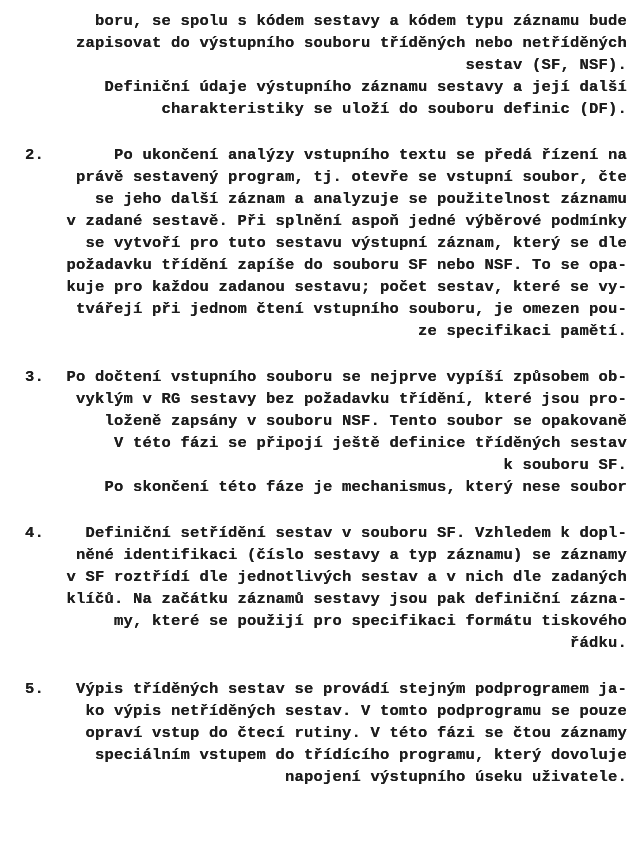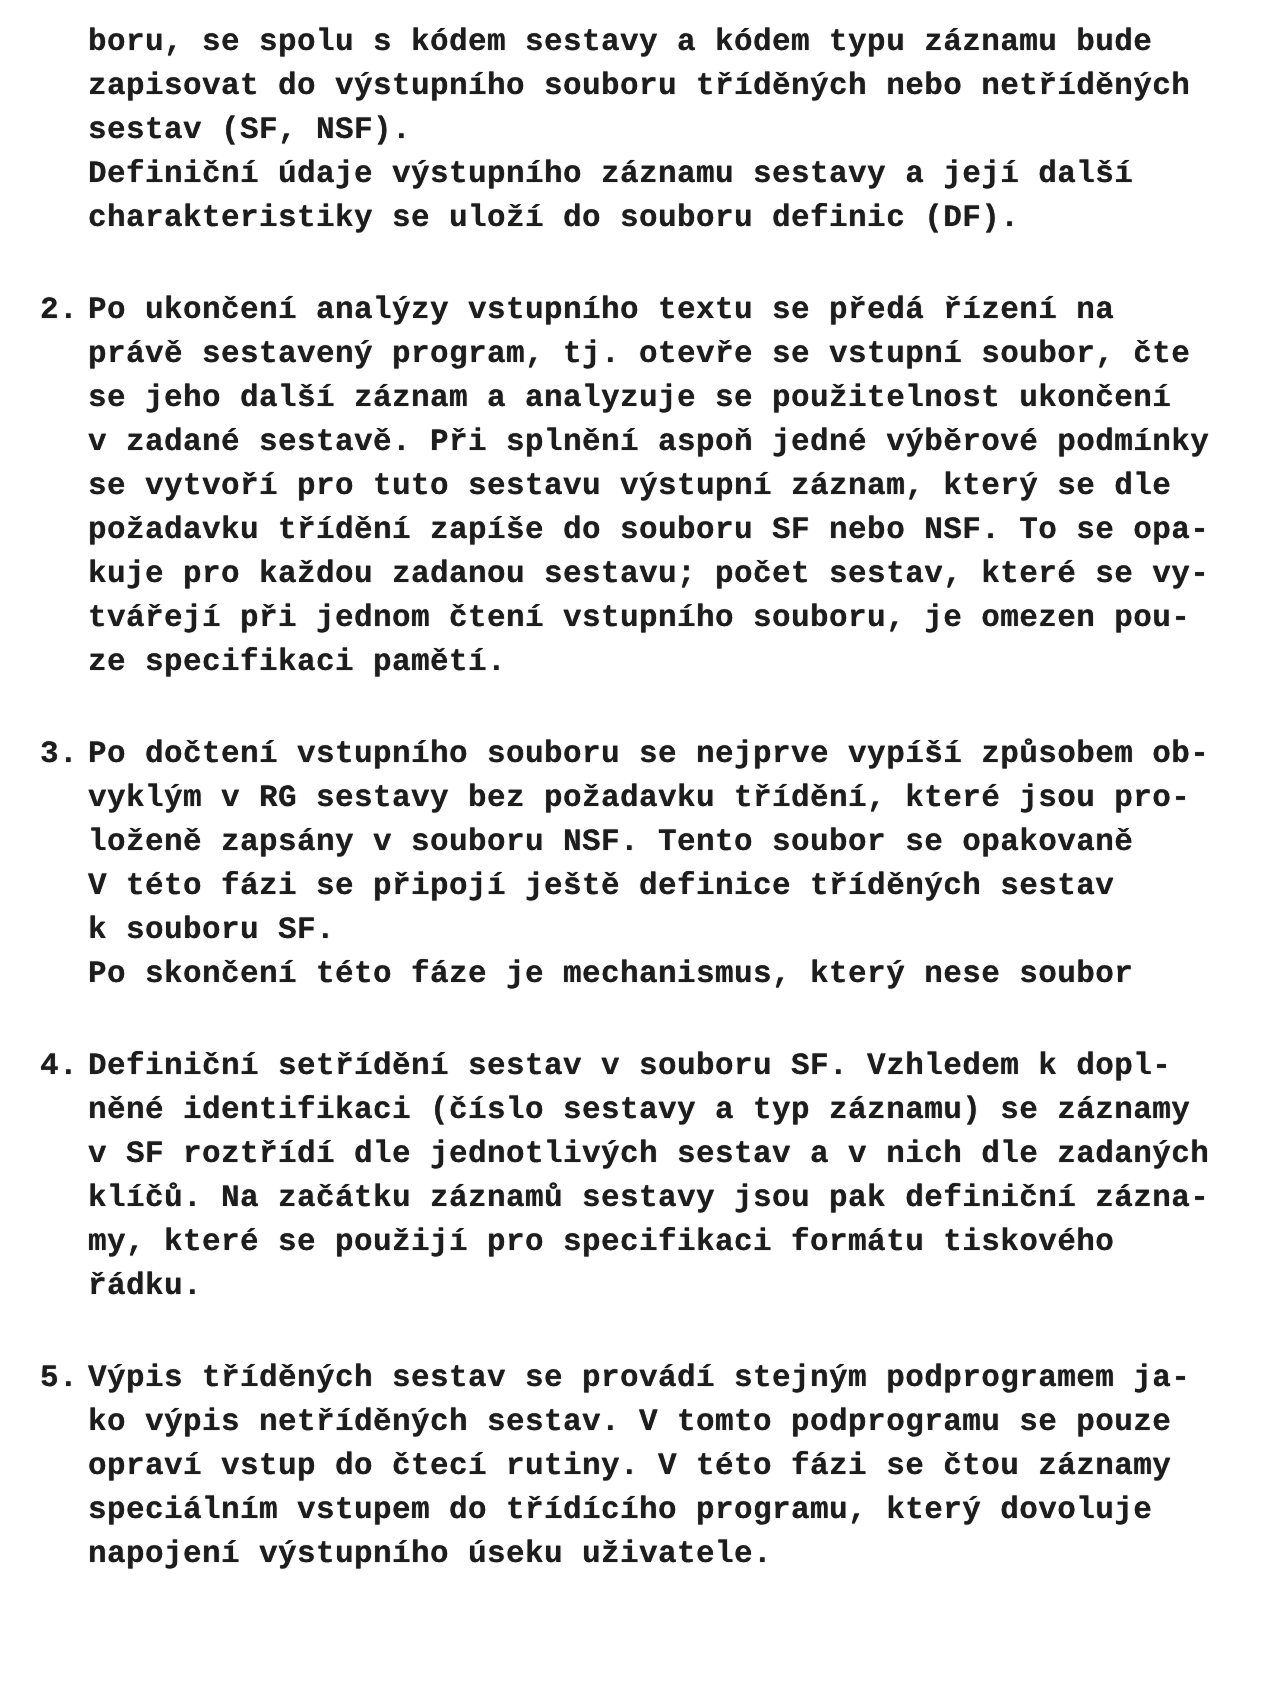--- a/index.html
+++ b/index.html
@@ -21,20 +21,21 @@
     letter-spacing: 0.2px;
     line-height: 22px;
     color: #1d1d1d;
     
     text-shadow: 0 0 0.45px rgba(20,20,20,0.85);
   }
   .block {
     position: relative;
     padding-left: 24px;
     margin-bottom: 24px;
+    text-align: right;
   }
   .block:last-child {
     margin-bottom: 0;
   }
   .item-number {
     position: absolute;
     left: 0;
     top: 0;
     width: 24px;
   }
@@ -55,21 +56,21 @@
         <div class="line">Definiční údaje výstupního záznamu sestavy a její další</div>
         <div class="line">charakteristiky se uloží do souboru definic (DF).</div>
       </div>
   </div>
 
   <div class="block">
     <span class="item-number">2.</span>
     <div>
         <div class="line">Po ukončení analýzy vstupního textu se předá řízení na</div>
         <div class="line">právě sestavený program, tj. otevře se vstupní soubor, čte</div>
-        <div class="line">se jeho další záznam a analyzuje se použitelnost ukončení</div>
+        <div class="line">se jeho další záznam a analyzuje se použitelnost záznamu</div>
         <div class="line">v zadané sestavě. Při splnění aspoň jedné výběrové podmínky</div>
         <div class="line">se vytvoří pro tuto sestavu výstupní záznam, který se dle</div>
         <div class="line">požadavku třídění zapíše do souboru SF nebo NSF. To se opa-</div>
         <div class="line">kuje pro každou zadanou sestavu; počet sestav, které se vy-</div>
         <div class="line">tvářejí při jednom čtení vstupního souboru, je omezen pou-</div>
         <div class="line">ze specifikaci pamětí.</div>
       </div>
   </div>
 
   <div class="block">

